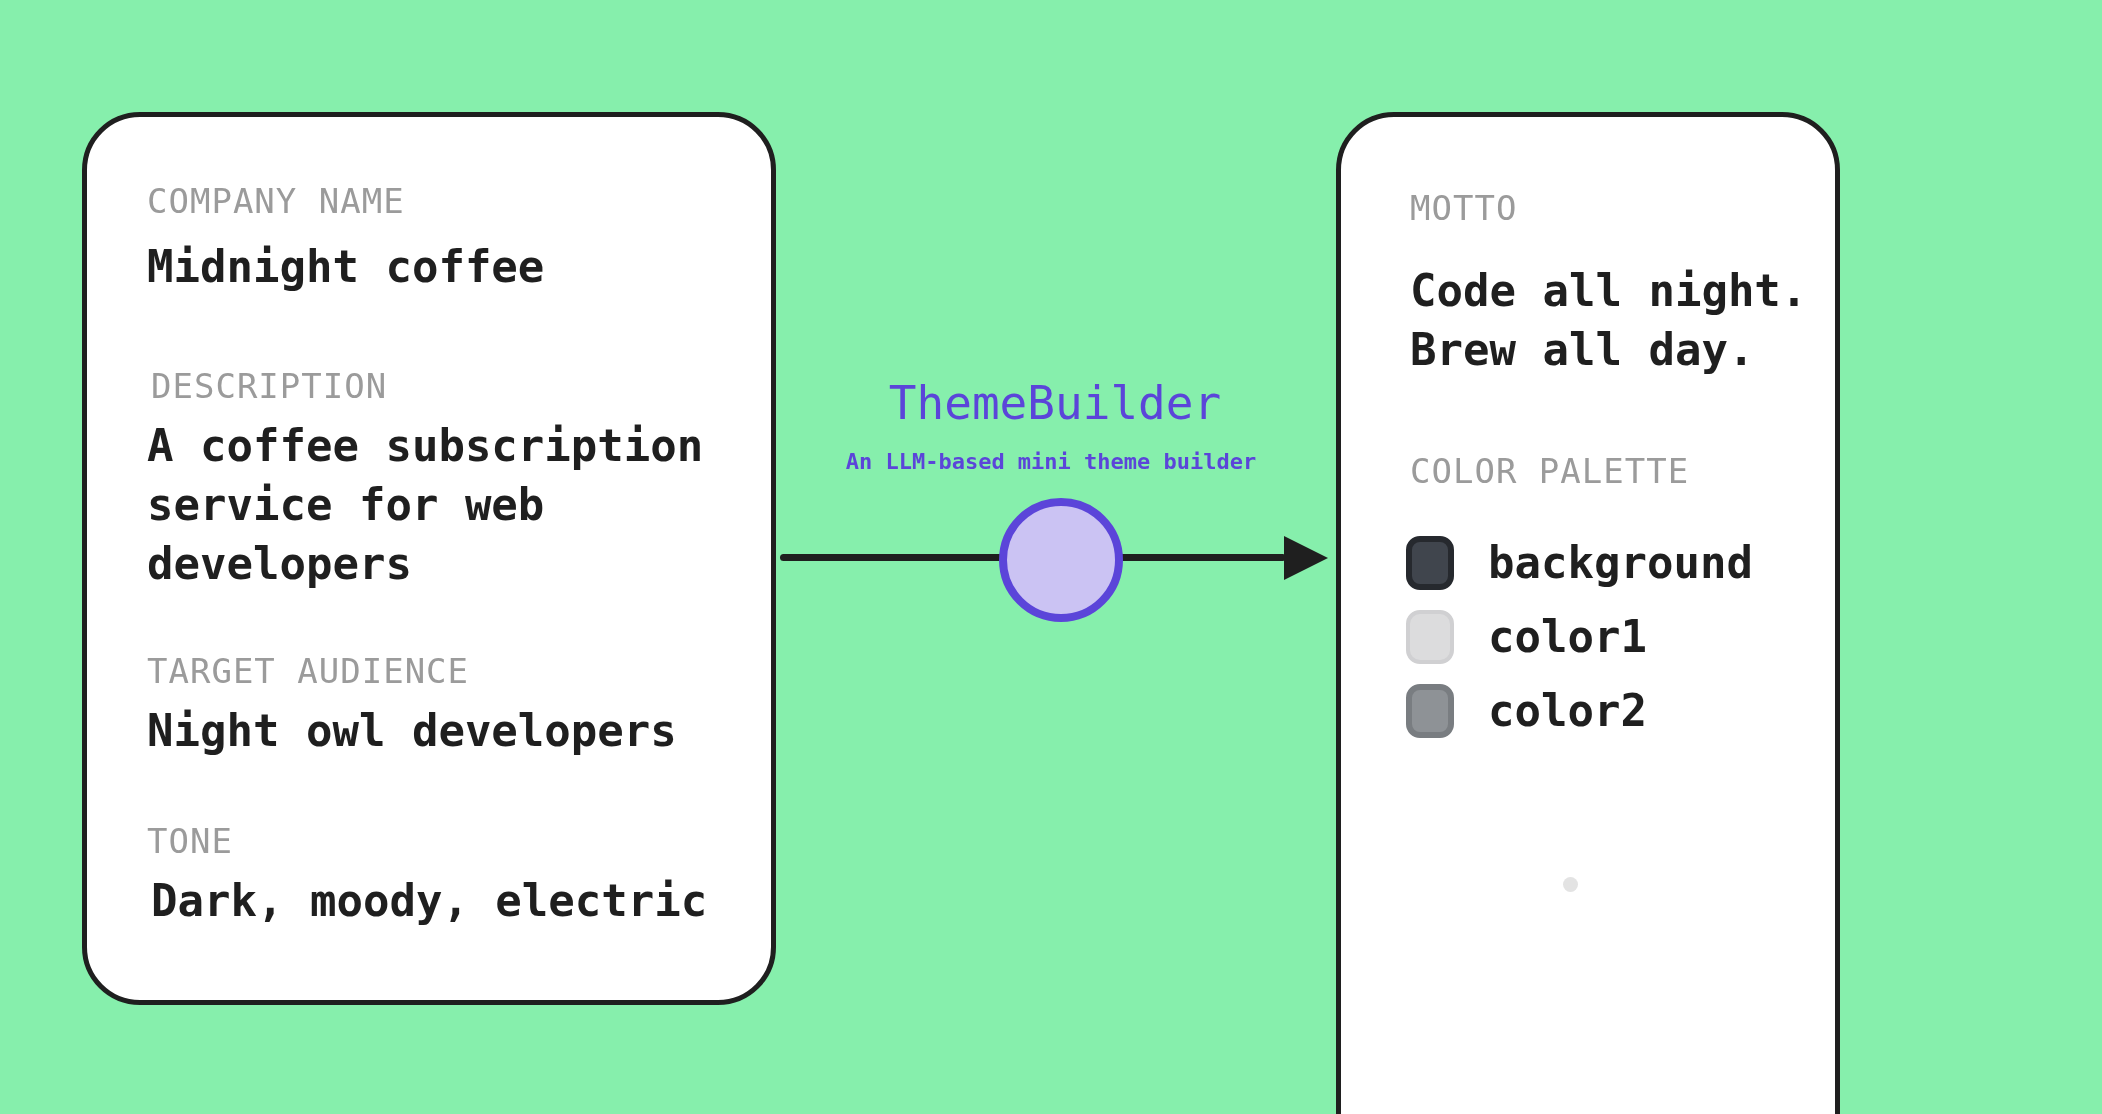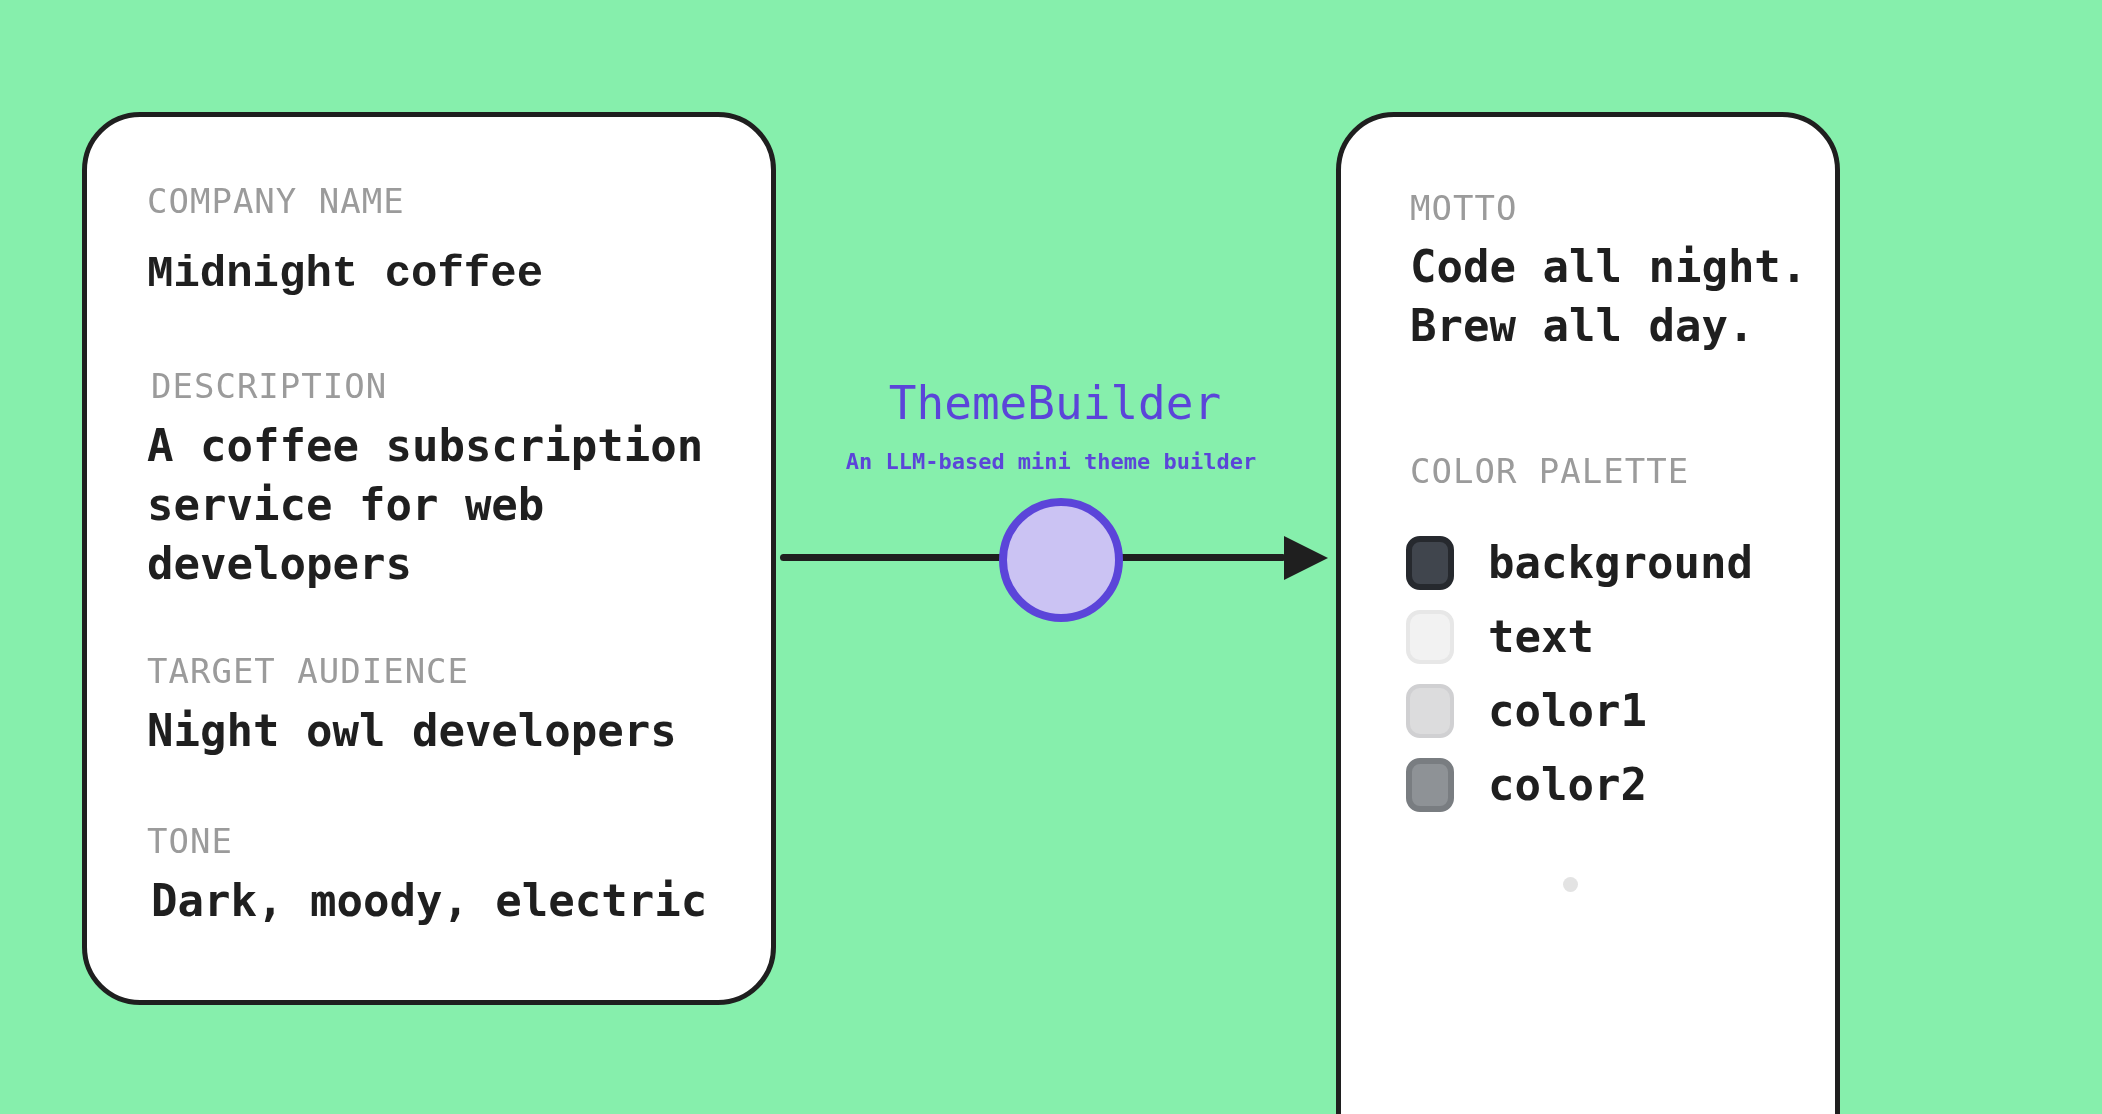--- a/index.html
+++ b/index.html
@@ -11,21 +11,21 @@
         border-radius:58px;box-sizing:border-box;}
   .card-input{left:82px;top:112px;width:694px;height:893px;}
   .card-output{left:1336px;top:112px;width:504px;height:1068px;}
 
   .lbl{position:absolute;font-size:34px;letter-spacing:1px;color:#9b9b9b;
        line-height:1.2;white-space:nowrap;}
   .val{position:absolute;font-size:44px;font-weight:bold;color:#1f1f1f;
        line-height:59px;}
 
   
-  .f0-l{left:60px;top:64px;}  .f0-v{left:60px;top:128px;white-space:nowrap;font-family:Liberation Mono, monospace;}
+  .f0-l{left:60px;top:64px;}  .f0-v{left:60px;top:120px;white-space:nowrap;}
   .f1-l{left:64px;top:249px;} .f1-v{left:60px;top:299px;width:585px;}
   .f2-l{left:60px;top:534px;} .f2-v{left:60px;top:584px;white-space:nowrap;}
   .f3-l{left:60px;top:704px;} .f3-v{left:64px;top:754px;white-space:nowrap;}
 
   
   .builder-title{position:absolute;left:845px;top:374px;width:420px;
       text-align:center;font-size:46px;font-weight:normal;color:#5b45d9;
       line-height:1.3;white-space:nowrap;}
   .builder-subtitle{position:absolute;left:791px;top:448px;width:520px;
       text-align:center;font-size:22px;font-weight:bold;color:#5b45d9;
@@ -34,21 +34,21 @@
       background:#1f1f1f;border-radius:4px;}
   .arrow-head{position:absolute;left:1284px;top:536px;width:0;height:0;
       border-top:22px solid transparent;border-bottom:22px solid transparent;
       border-left:44px solid #1f1f1f;}
   .node-circle{position:absolute;left:999px;top:498px;width:124px;height:124px;
       border-radius:50%;background:#cbc3f3;border:8px solid #5b45d9;
       box-sizing:border-box;}
 
   
   .motto-l{left:69px;top:71px;}
-  .motto-v{left:69px;top:120px;white-space:nowrap;}
+  .motto-v{left:69px;top:144px;white-space:nowrap;}
   .palette-l{left:69px;top:334px;}
   .palette{position:absolute;left:65px;top:419px;}
   .prow{display:flex;align-items:center;height:54px;margin-bottom:20px;}
   .swatch{width:48px;height:54px;border-radius:14px;box-sizing:border-box;
       border:6px solid #000;margin-right:34px;flex:0 0 auto;}
   .swatch.thin{border-width:4px;}
   .pname{font-size:44px;font-weight:bold;color:#1f1f1f;line-height:54px;
       white-space:nowrap;}
 
   .stray-dot{position:absolute;left:1563px;top:877px;width:15px;height:15px;
@@ -88,24 +88,20 @@
     </div>
 
     <div class="lbl palette-l" style="color: rgb(155, 155, 155);">COLOR PALETTE</div>
 
     <div class="palette">
       <div class="prow">
         <div class="swatch" style="background-color: rgb(64, 69, 77); border-color: rgb(38, 41, 46);"></div>
         <div class="pname">background</div>
       </div>
       <div class="prow">
-        <div class="swatch thin" style="background-color: rgb(242, 242, 242); border-color: rgb(231, 231, 231);"></div>
-        <div class="pname">text</div>
-      </div>
-      <div class="prow">
         <div class="swatch thin" style="background-color: rgb(220, 220, 221); border-color: rgb(208, 208, 210);"></div>
         <div class="pname">color1</div>
       </div>
       <div class="prow">
         <div class="swatch" style="background-color: rgb(142, 146, 150); border-color: rgb(121, 125, 129);"></div>
         <div class="pname">color2</div>
       </div>
     </div>
   </div>
 

